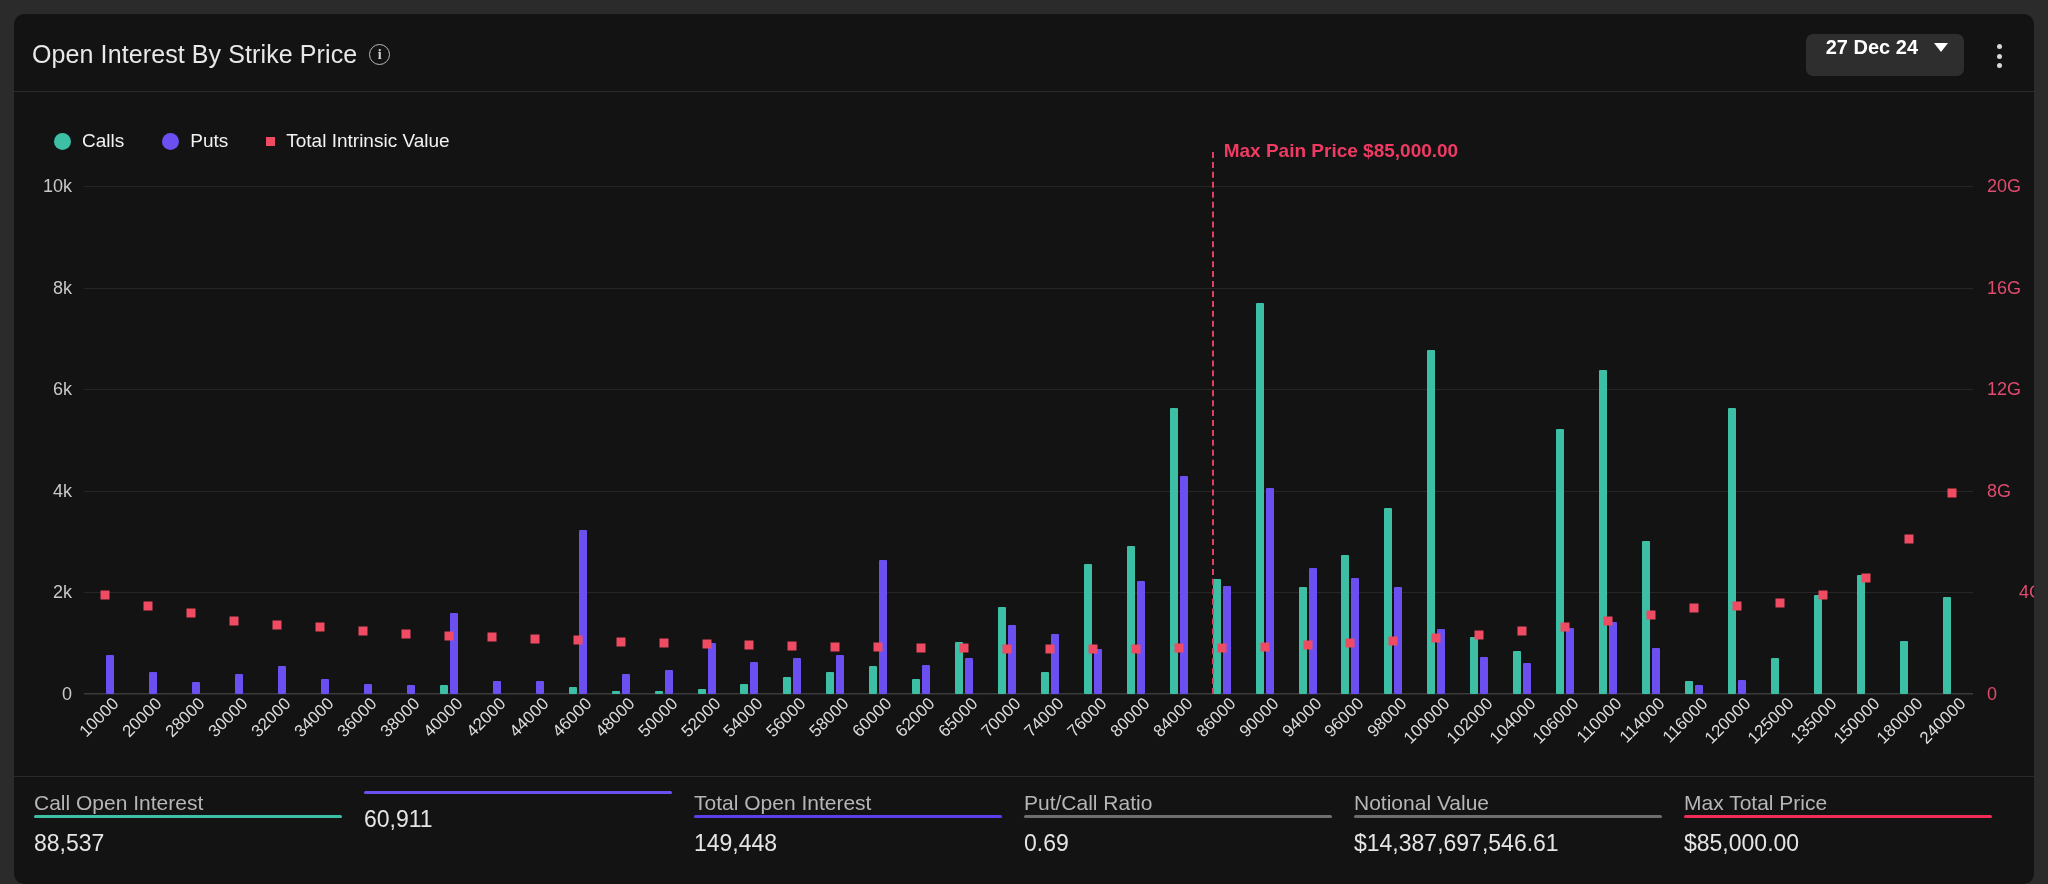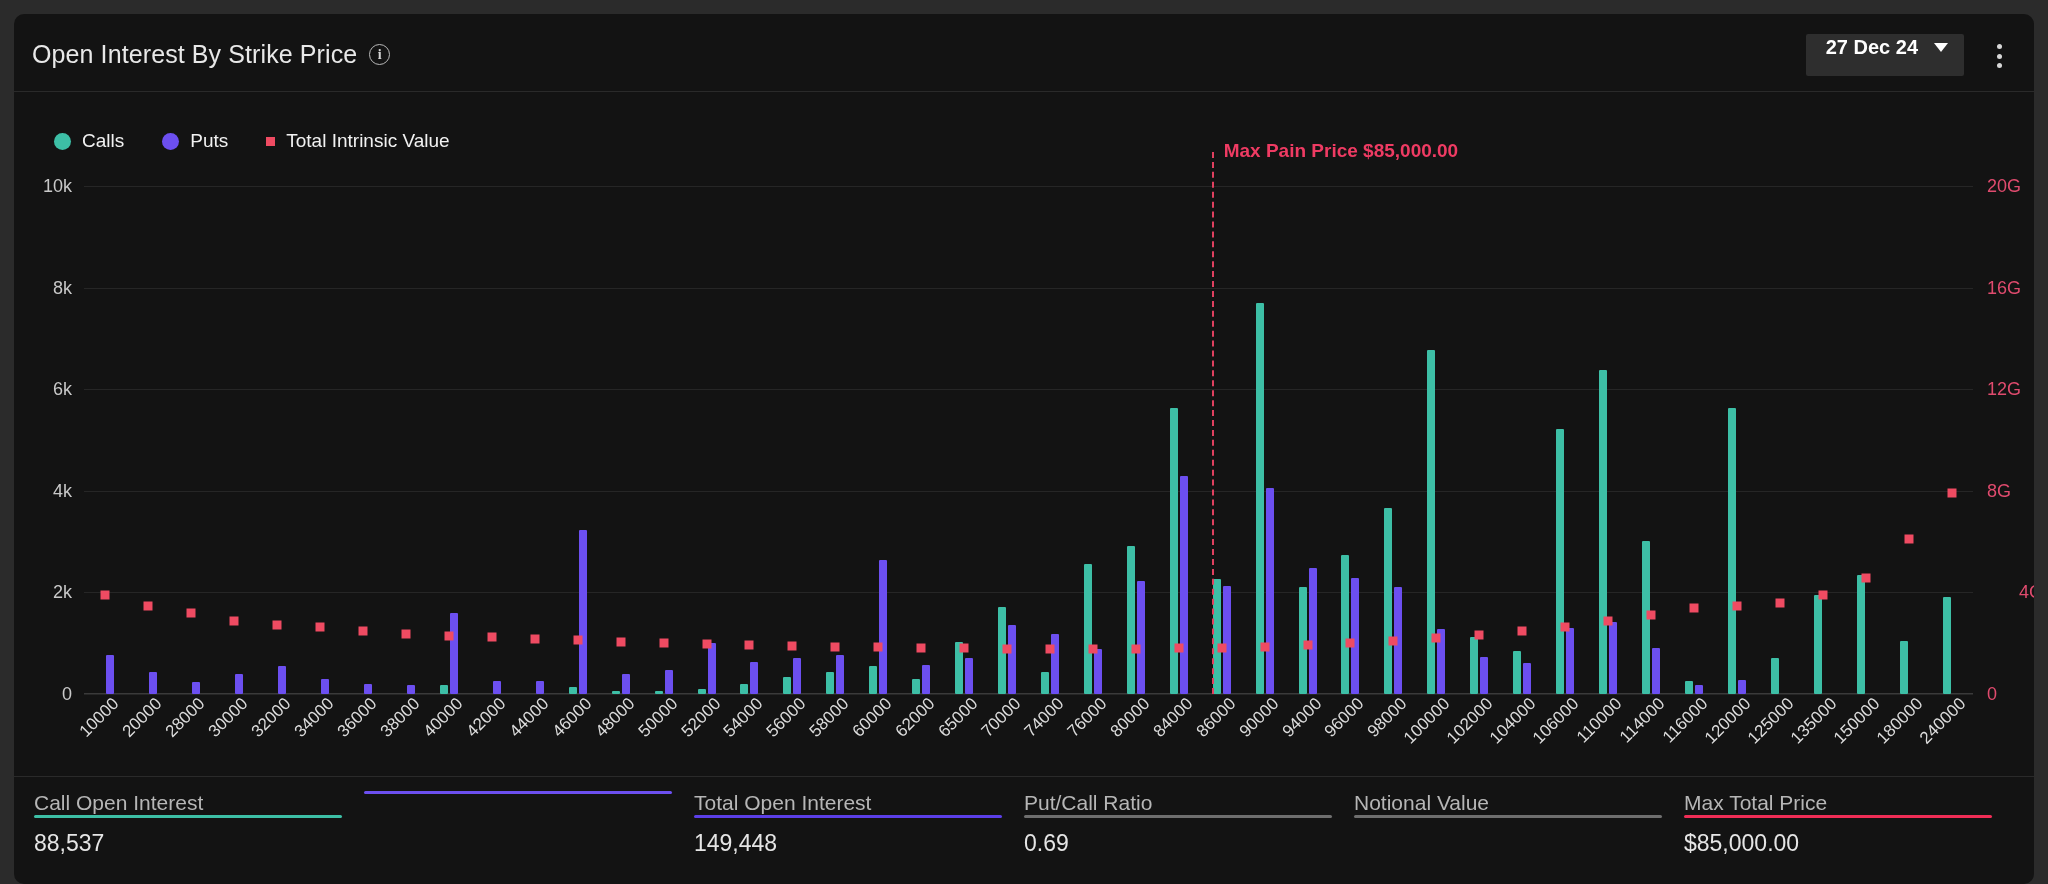--- a/index.html
+++ b/index.html
@@ -34,21 +34,21 @@
     width: 21px; height: 21px; border-radius: 50%;
     border: 1.7px solid #b9b9b9; color: #d4d4d4;
     font-size: 14px; font-weight: bold;
     display: flex; align-items: center; justify-content: center;
     font-family: "Liberation Serif", serif; line-height: 1;
     cursor: pointer;
   }
   .date-chip {
     position: absolute; right: 70px; top: 20px;
     height: 42px; padding: 0 16px 16px 20px;
-    background: #2e2e2e; border-radius: 2px;
+    background: #2e2e2e; border-radius: 7px;
     display: flex; align-items: center; gap: 16px;
     color: #fff; font-size: 20px; font-weight: bold;
     cursor: pointer;
   }
   .chev {
     width: 0; height: 0;
     border-left: 7px solid transparent;
     border-right: 7px solid transparent;
     border-top: 9px solid #fff;
   }
@@ -349,34 +349,36 @@
     </div>
 
   <div class="stats">
     <div class="stat">
       <div class="stat-label">Call Open Interest</div>
       <div class="stat-rule" style="background: rgb(61, 191, 166);"></div>
       <div class="stat-value">88,537</div>
     </div>
     <div class="stat">
       <div class="stat-rule" style="background: rgb(108, 79, 240);"></div>
+      <div class="stat-value">60,911</div>
     </div>
     <div class="stat">
       <div class="stat-label">Total Open Interest</div>
       <div class="stat-rule" style="background: rgb(91, 63, 232);"></div>
       <div class="stat-value">149,448</div>
     </div>
     <div class="stat">
       <div class="stat-label">Put/Call Ratio</div>
       <div class="stat-rule" style="background: rgb(110, 110, 110);"></div>
       <div class="stat-value">0.69</div>
     </div>
     <div class="stat">
       <div class="stat-label">Notional Value</div>
       <div class="stat-rule" style="background: rgb(110, 110, 110);"></div>
+      <div class="stat-value">$14,387,697,546.61</div>
     </div>
     <div class="stat">
       <div class="stat-label">Max Total Price</div>
       <div class="stat-rule" style="background: rgb(239, 45, 86);"></div>
       <div class="stat-value">$85,000.00</div>
     </div>
   </div>
 </div>
 
 </body></html>

